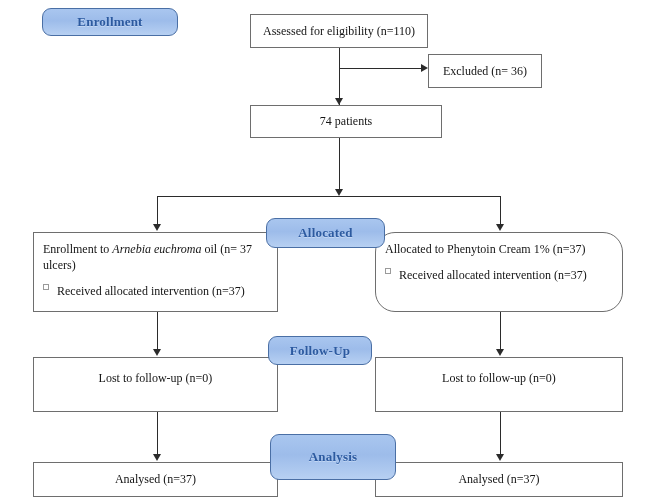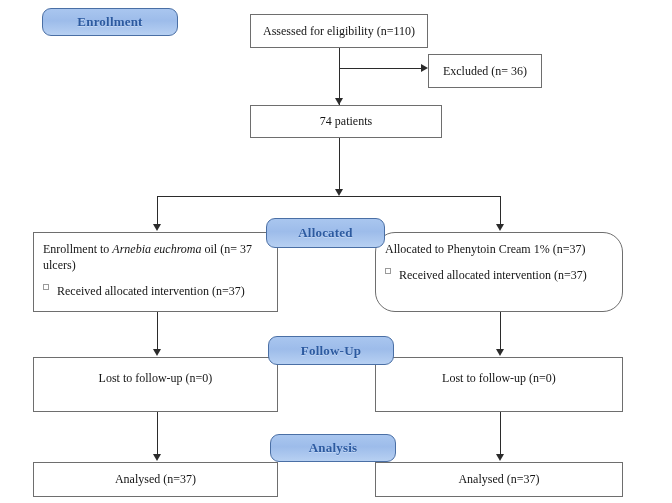--- a/index.html
+++ b/index.html
@@ -169,35 +169,35 @@
   <div class="arrow-down" style="left:496px; top:349px;"></div>
 
   <div class="box center" style="left:33px; top:357px; width:245px; height:55px; align-items:flex-start; padding-top:12px;">
     <span>Lost to follow-up (n=0)</span>
   </div>
 
   <div class="box center" style="left:375px; top:357px; width:248px; height:55px; align-items:flex-start; padding-top:12px;">
     <span>Lost to follow-up (n=0)</span>
   </div>
 
-  <div class="badge" style="left:268px; top:336px; width:126px; height:29px;">
+  <div class="badge" style="left:268px; top:336px; width:104px; height:29px;">
     <span>Follow-Up</span>
   </div>
 
   <div class="vline" style="left:157px; top:412px; height:43px;"></div>
   <div class="arrow-down" style="left:153px; top:454px;"></div>
 
   <div class="vline" style="left:500px; top:412px; height:43px;"></div>
   <div class="arrow-down" style="left:496px; top:454px;"></div>
 
   <div class="box center" style="left:33px; top:462px; width:245px; height:35px;">
     <span>Analysed (n=37)</span>
   </div>
 
   <div class="box center" style="left:375px; top:462px; width:248px; height:35px;">
     <span>Analysed (n=37)</span>
   </div>
 
-  <div class="badge" style="left:270px; top:434px; width:126px; height:28px;">
+  <div class="badge" style="left:270px; top:434px; width:126px; height:46px;">
     <span>Analysis</span>
   </div>
 
 </div>
 
 </body></html>

